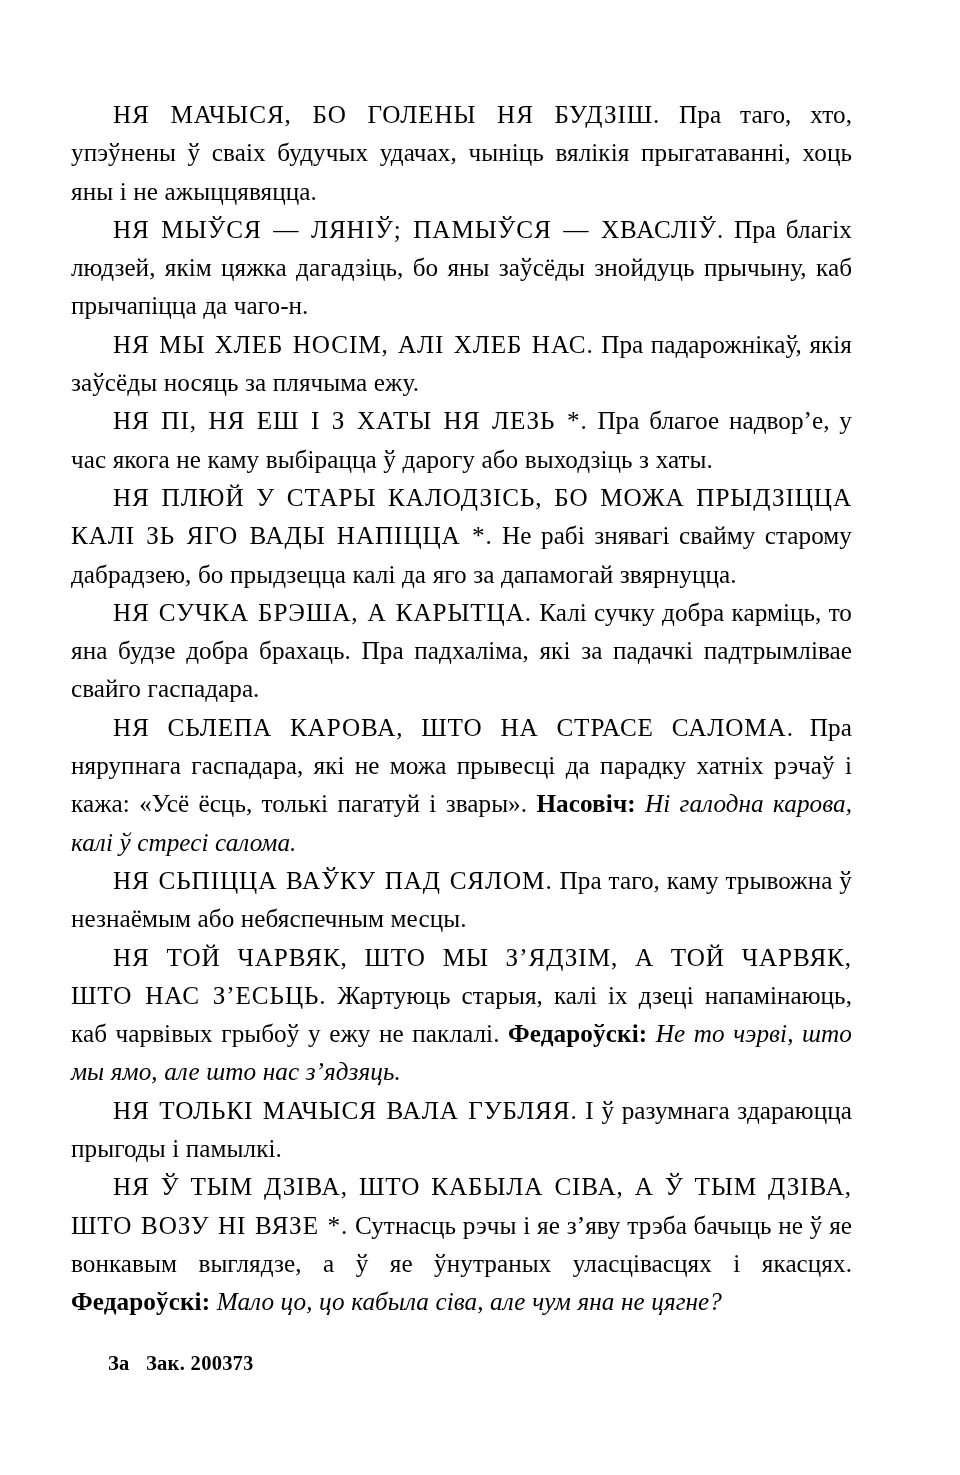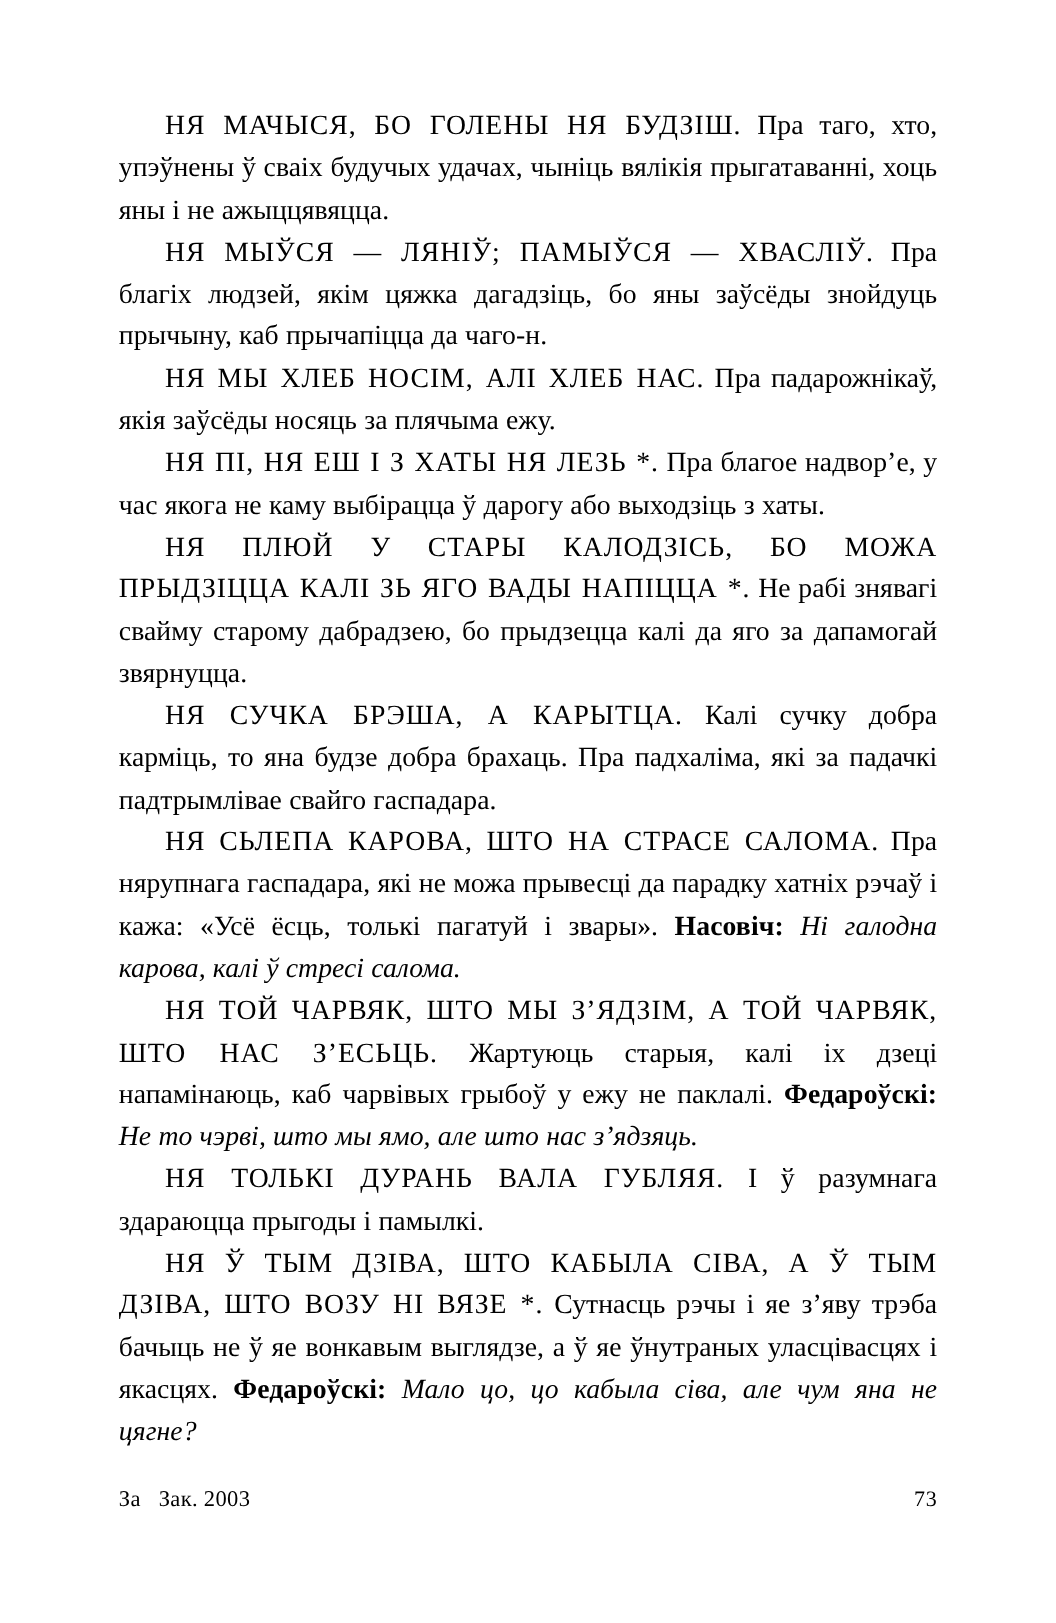--- a/index.html
+++ b/index.html
@@ -15,21 +15,21 @@
     position: relative;
     overflow: hidden;
   }
   .page {
     position: absolute;
     left: 0;
     top: 0;
     width: 960px;
     height: 1141px;
     box-sizing: border-box;
-    padding: 96px 108px 0 108px;
+    padding: 96px 108px 0 71px;
   }
   .body-text {
     font-size: 25.2px;
     line-height: 38.3px;
     text-align: justify;
     text-justify: inter-word;
     hyphens: manual;
     letter-spacing: 0.05px;
     word-spacing: 0.2px;
   }
@@ -51,21 +51,21 @@
     font-style: italic;
   }
   .footer {
     position: absolute;
     left: 108px;
     right: 108px;
     top: 1352px;
     height: 40px;
     display: flex;
     align-items: baseline;
-    justify-content: space-between;
+    font-weight: bold;
   }
   .sig {
     font-size: 20.5px;
     letter-spacing: 0.3px;
     white-space: pre;
   }
   .folio {
     font-size: 20px;
     letter-spacing: 0.5px;
   }
@@ -99,27 +99,30 @@
 
     <p class="entry">
       <span class="headword">НЯ СУЧКА БРЭША, А КАРЫТЦА.</span><span> Калі сучку добра карміць, то яна будзе добра брахаць. Пра падхаліма, які за падачкі падтрымлівае свайго гаспадара.</span>
     </p>
 
     <p class="entry">
       <span class="headword">НЯ СЬЛЕПА КАРОВА, ШТО НА СТРАСЕ САЛОМА.</span><span> Пра нярупнага гаспадара, які не можа прывесці да парадку хатніх рэчаў і кажа: «Усё ёсць, толькі пагатуй і звары». </span><span class="src">Насовіч:</span><span class="cite"> Ні галодна карова, калі ў стресі салома.</span>
     </p>
 
 
+    <p class="entry">
+      <span class="headword">НЯ СЬПІЦЦА ВАЎКУ ПАД СЯЛОМ.</span><span> Пра таго, каму трывожна ў незнаёмым або небяспечным месцы.</span>
+    </p>
 
     <p class="entry">
       <span class="headword">НЯ ТОЙ ЧАРВЯК, ШТО МЫ З’ЯДЗІМ, А ТОЙ ЧАРВЯК, ШТО НАС З’ЕСЬЦЬ.</span><span> Жартуюць старыя, калі іх дзеці напамінаюць, каб чарвівых грыбоў у ежу не паклалі. </span><span class="src">Федароўскі:</span><span class="cite"> Не то чэрві, што мы ямо, але што нас з’ядзяць.</span>
     </p>
 
     <p class="entry">
-      <span class="headword">НЯ ТОЛЬКІ ДУРАНЬ ВАЛА ГУБЛЯЯ.</span><span> І ў разумнага здараюцца прыгоды і памылкі.</span>
+      <span class="headword">НЯ ТОЛЬКІ МАЧЫСЯ ВАЛА ГУБЛЯЯ.</span><span> І ў разумнага здараюцца прыгоды і памылкі.</span>
     </p>
 
     <p class="entry">
       <span class="headword">НЯ Ў ТЫМ ДЗІВА, ШТО КАБЫЛА СІВА, А Ў ТЫМ ДЗІВА, ШТО ВОЗУ НІ ВЯЗЕ *.</span><span> Сутнасць рэчы і яе з’яву трэба бачыць не ў яе вонкавым выглядзе, а ў яе ўнут­раных уласцівасцях і якасцях. </span><span class="src">Федароўскі:</span><span class="cite"> Мало цо, цо кабыла сіва, але чум яна не цягне?</span>
     </p>
 
     <p class="entry">
       
     </p>
 

